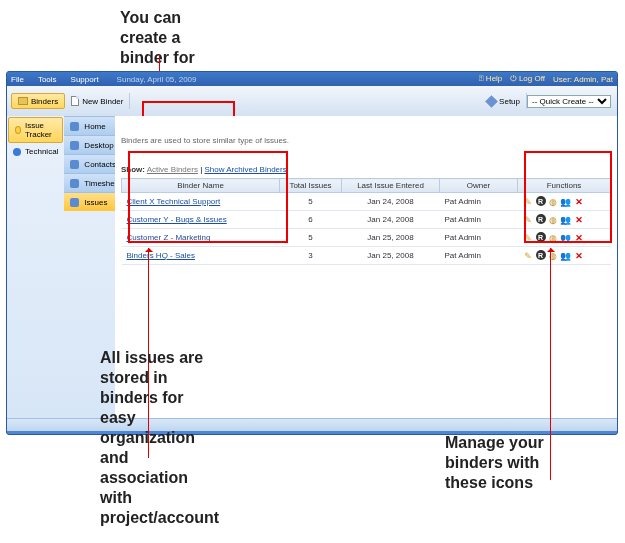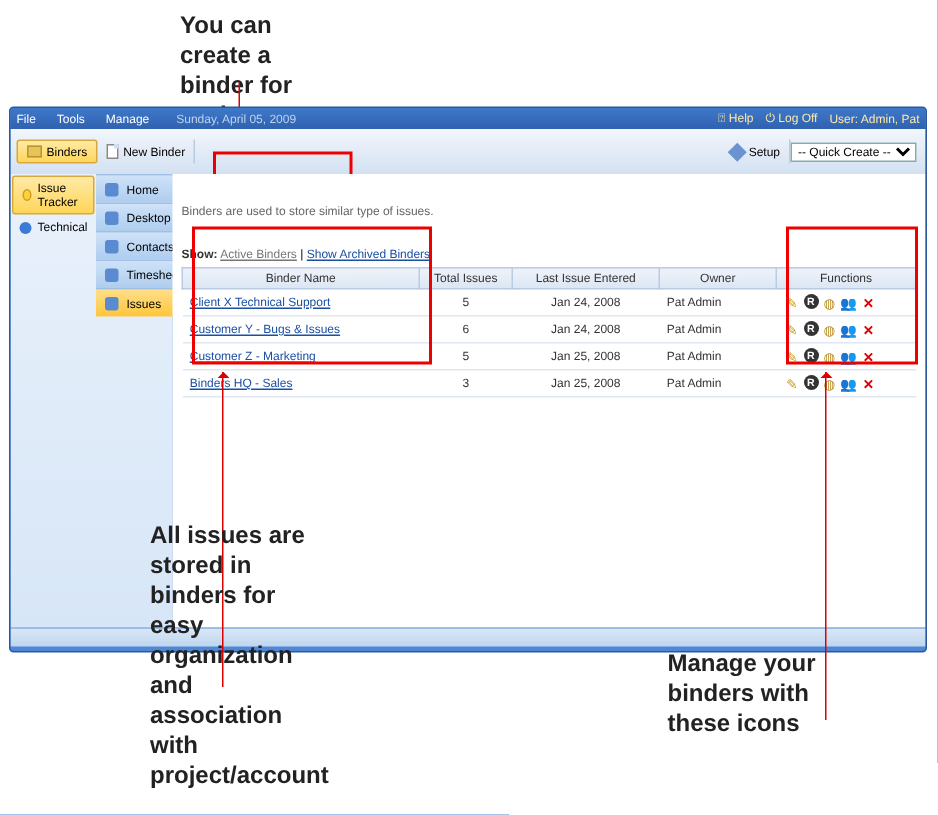--- a/index.html
+++ b/index.html
@@ -90,21 +90,21 @@
 
   <div class="annotation ann-top">You can create a binder for each project/account you have.</div>
   <div class="arrow-red arr1"></div>
 
   <div class="app">
 
     <div class="menubar">
       <div class="menu-left">
         <span>File</span>
         <span>Tools</span>
-        <span>Manage</span>
+        <span>Support</span>
       </div>
       <span class="date">Sunday, April 05, 2009</span>
       <div class="right">
         <span>⍰ <span>Help</span></span>
         <span>⏻ <span>Log Off</span></span>
         <span class="userinfo">User: Admin, Pat</span>
       </div>
     </div>
 
 

